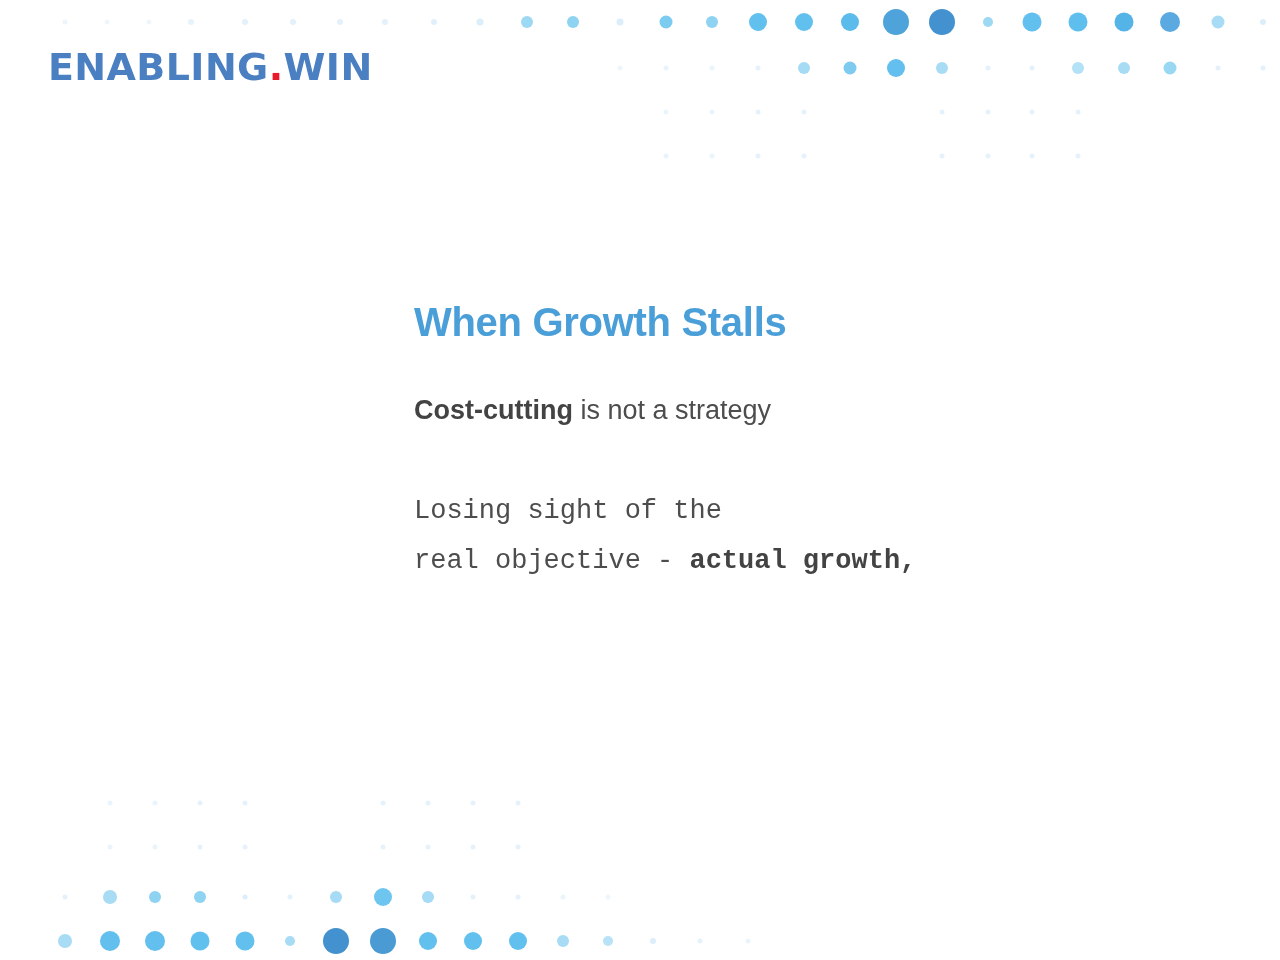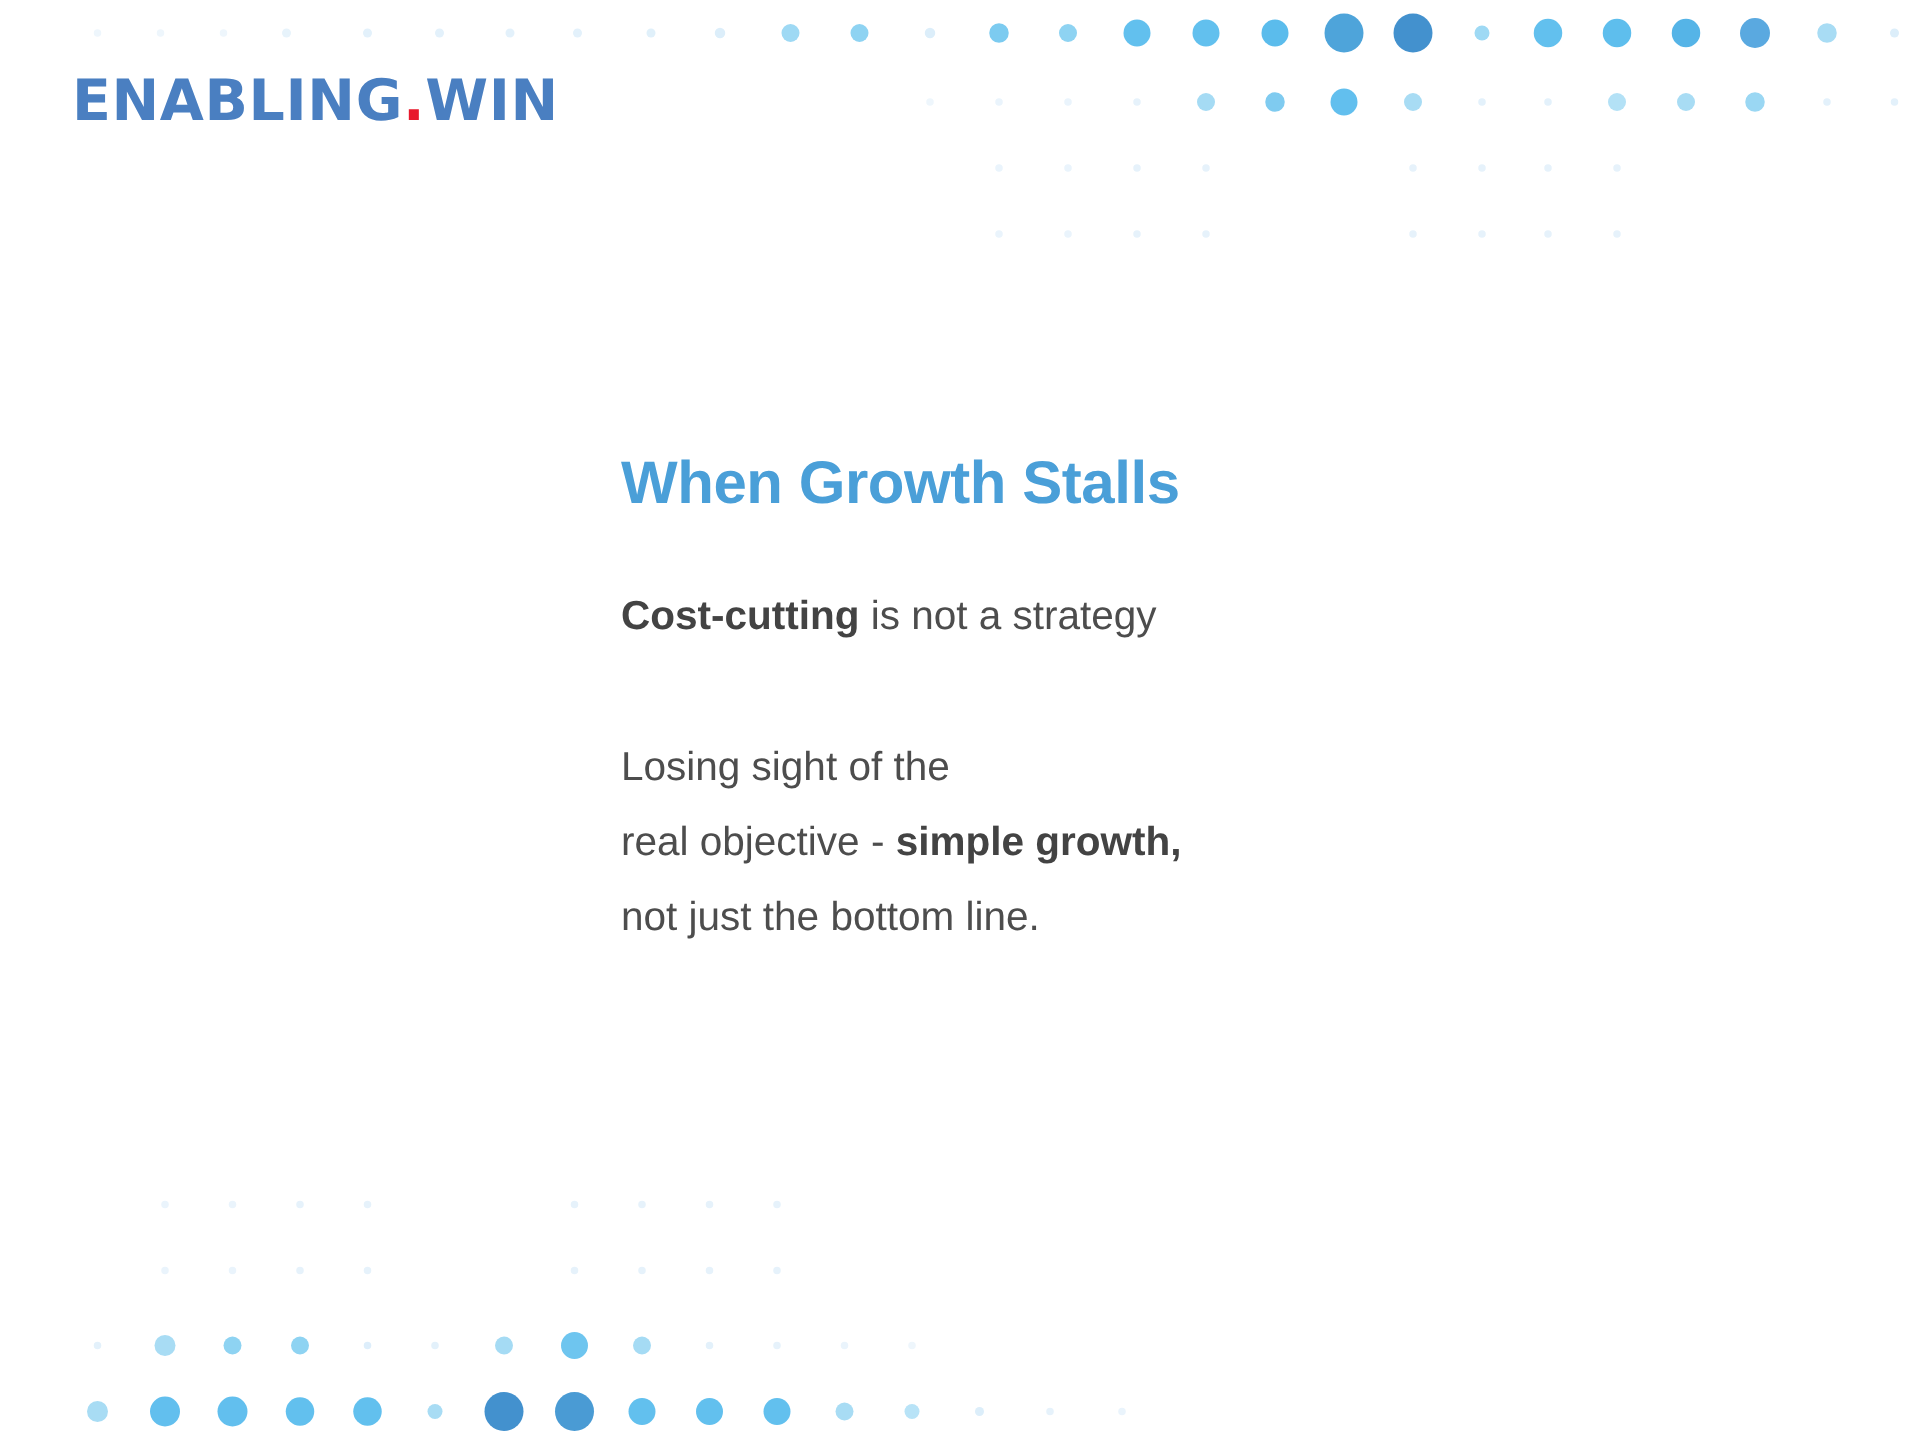--- a/index.html
+++ b/index.html
@@ -81,20 +81,21 @@
   .body-copy {
     font-size: 27px;
     line-height: 50px;
     color: #4d4d4d;
     margin: 0;
     font-weight: 400;
   }
   .body-copy .line {
     display: block;
     white-space: nowrap;
+    font-family: Liberation Mono, monospace;
   }
 
   
   .tagline {
     position: absolute;
     right: 40px;
     bottom: 26px;
     font-size: 21px;
     color: #4d4d4d;
     white-space: nowrap;
@@ -221,20 +222,19 @@
   <div class="content">
 
     <h1 class="slide-title">When Growth Stalls</h1>
 
     <p class="lead">
       <b>Cost-cutting</b><span> is not a strategy</span>
     </p>
 
     <div class="body-copy">
       <span class="line">Losing sight of the</span>
-      <span class="line"><span>real objective - </span><b>simple growth,</b></span>
-      <span class="line">not just the bottom line.</span>
+      <span class="line"><span>real objective - </span><b>actual growth,</b></span>
     </div>
 
   </div>
 
 
 </div>
 
 </body></html>

